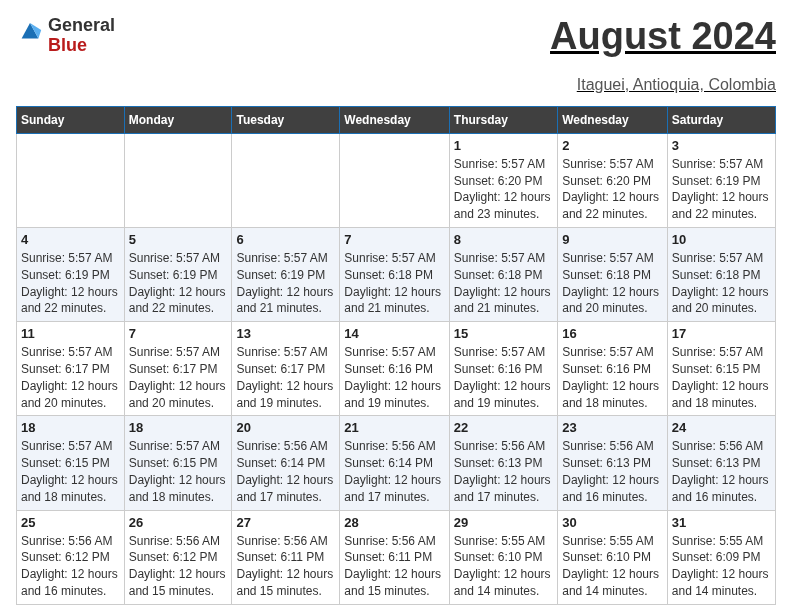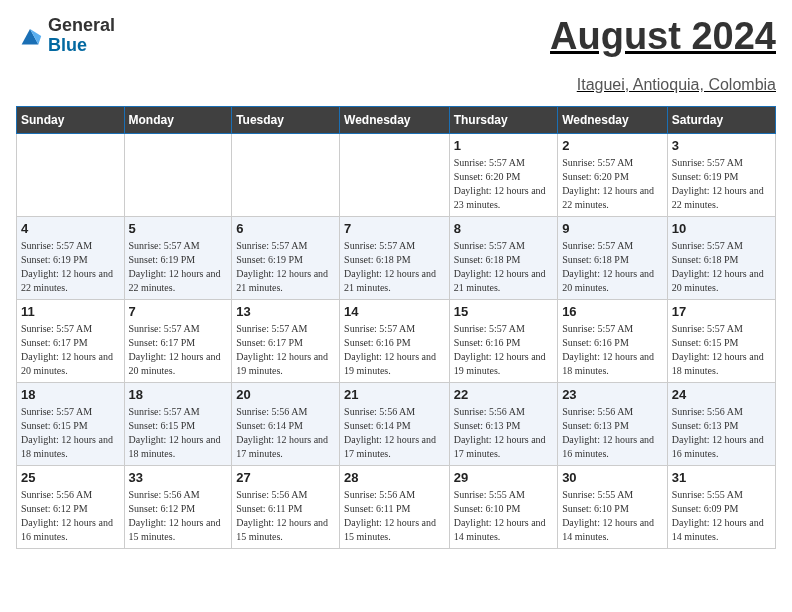--- a/index.html
+++ b/index.html
@@ -11,21 +11,20 @@
       padding: 16px;
     }
     .header {
       display: flex;
       justify-content: space-between;
       align-items: flex-start;
       margin-bottom: 12px;
     }
     .logo {
       display: flex;
-      align-items: center;
       gap: 4px;
     }
     .logo-text {
       font-size: 18px;
       font-weight: bold;
       line-height: 1.1;
     }
     .logo-text .general { color: #333; }
     .logo-text .blue { color: #1a6fb5; }
     .logo-icon {
@@ -75,40 +74,39 @@
       background-color: #fff;
     }
     .day-number {
       font-weight: bold;
       font-size: 13px;
       margin-bottom: 3px;
       color: #222;
     }
     .day-info {
       color: #333;
-      font-size: 10px;
+      font-size: 12px;
       line-height: 1.4;
-      font-family: Liberation Serif, serif;
     }
     .empty-cell {
       background-color: #fff !important;
     }
   </style>
 </head>
 <body>
 
 <div class="header">
   <div class="logo">
     <svg class="logo-icon" viewBox="0 0 40 40" xmlns="http://www.w3.org/2000/svg">
       <polygon points="8,32 32,32 20,10" fill="#1a6fb5"></polygon>
       <polygon points="20,10 32,32 36,20" fill="#5aaff0"></polygon>
     </svg>
     <div class="logo-text">
       <div><span class="general">General</span></div>
-      <div><span class="blue" style="color:#0369a1;">Blue</span></div>
+      <div><span class="blue" style="color:#b91c1c;">Blue</span></div>
     </div>
   </div>
   <div class="title-block">
     <div class="main-title">August 2024</div>
     <div class="subtitle">Itaguei, Antioquia, Colombia</div>
   </div>
 </div>
 
 <table class="calendar">
   <thead>
@@ -230,21 +228,21 @@
           <div class="day-number">24</div>
           <div class="day-info">Sunrise: 5:56 AM<br>Sunset: 6:13 PM<br>Daylight: 12 hours and 16 minutes.</div>
         </td>
       </tr>
       <tr>
         <td>
           <div class="day-number">25</div>
           <div class="day-info">Sunrise: 5:56 AM<br>Sunset: 6:12 PM<br>Daylight: 12 hours and 16 minutes.</div>
         </td>
         <td>
-          <div class="day-number">33</div>
+          <div class="day-number">26</div>
           <div class="day-info">Sunrise: 5:56 AM<br>Sunset: 6:12 PM<br>Daylight: 12 hours and 15 minutes.</div>
         </td>
         <td>
           <div class="day-number">27</div>
           <div class="day-info">Sunrise: 5:56 AM<br>Sunset: 6:11 PM<br>Daylight: 12 hours and 15 minutes.</div>
         </td>
         <td>
           <div class="day-number">28</div>
           <div class="day-info">Sunrise: 5:56 AM<br>Sunset: 6:11 PM<br>Daylight: 12 hours and 15 minutes.</div>
         </td>

